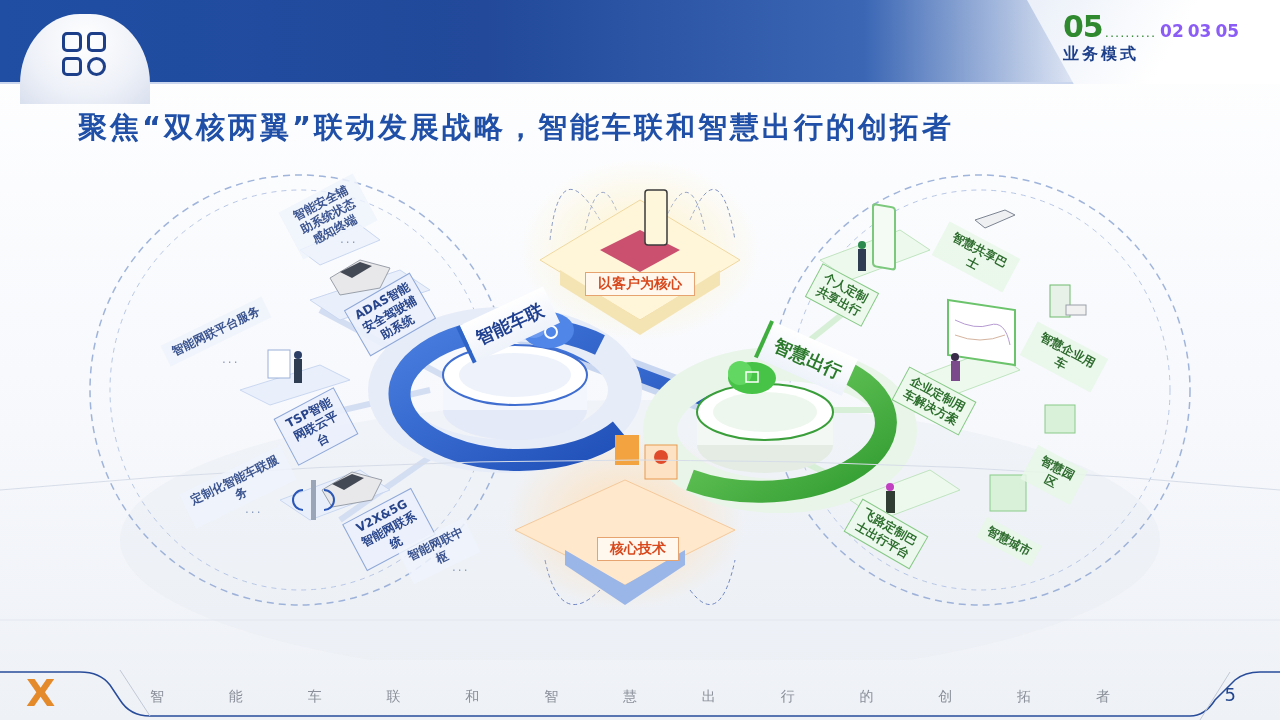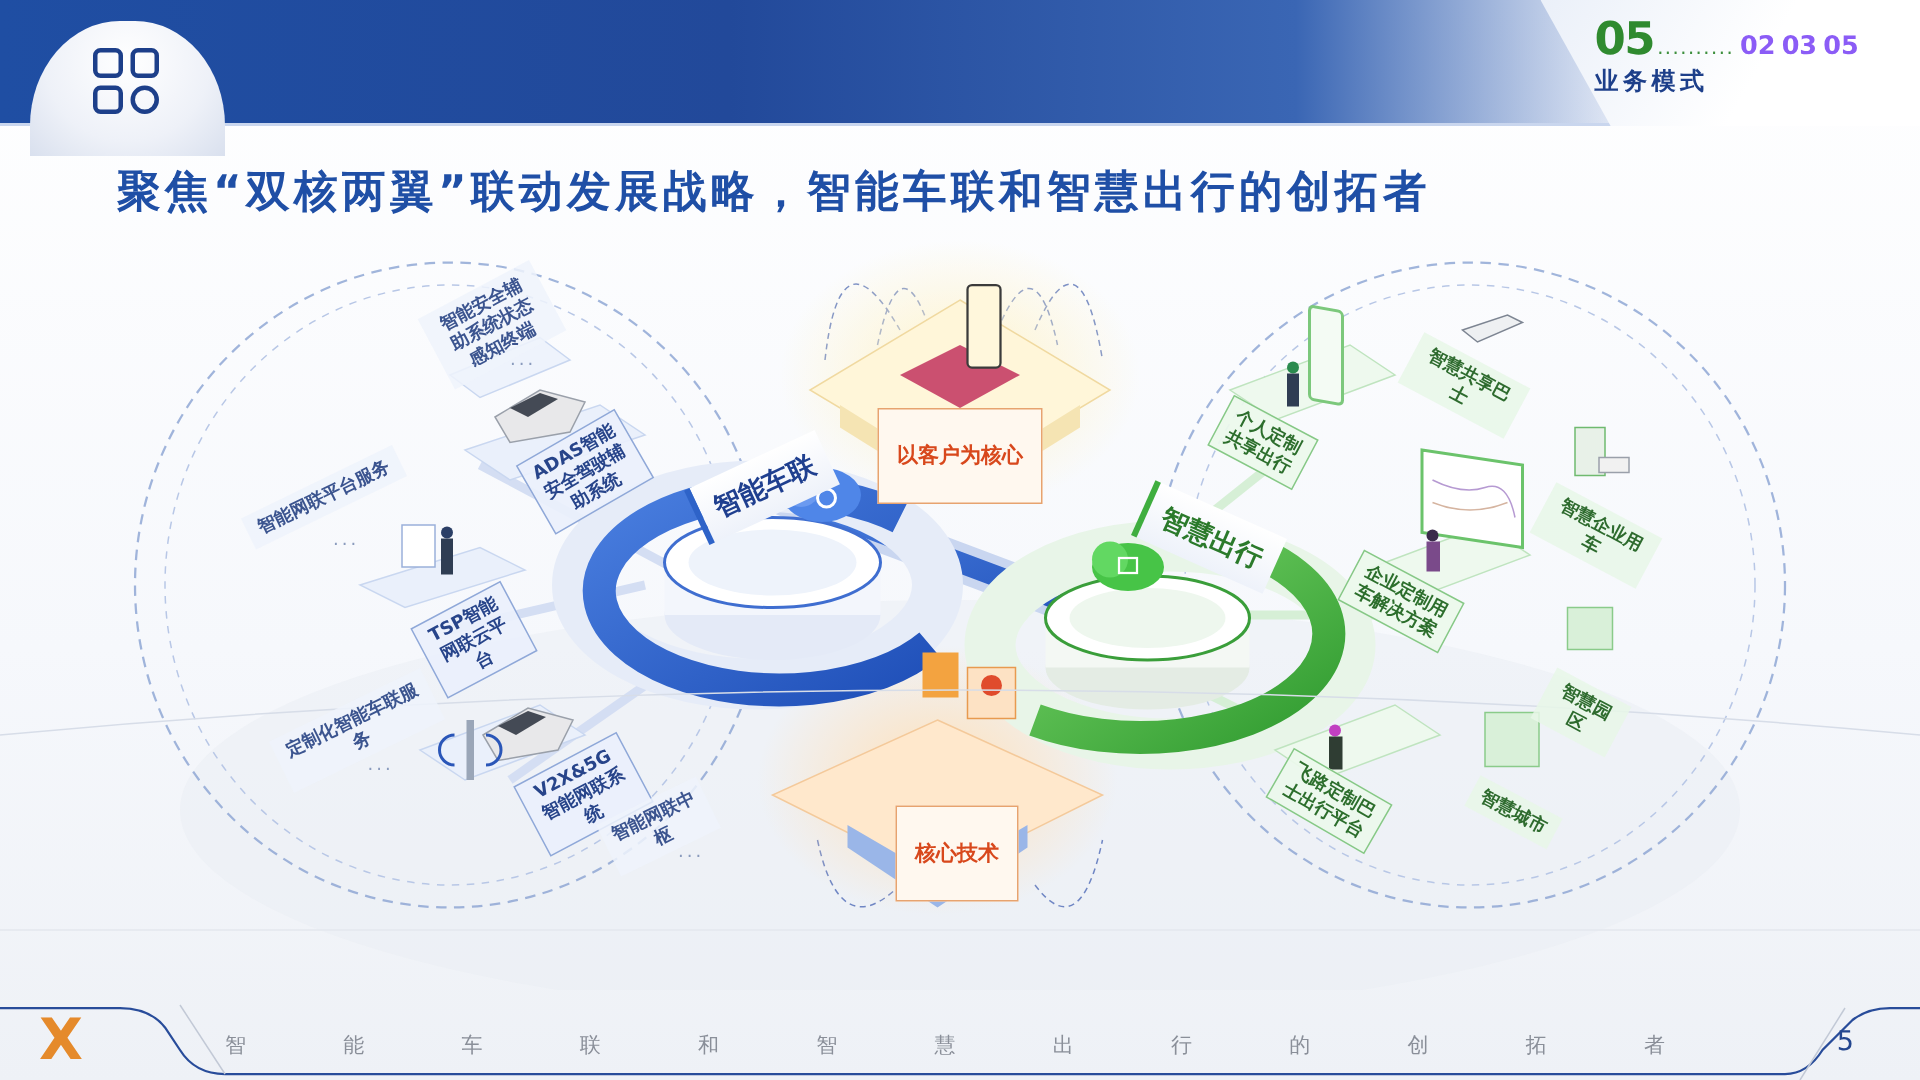--- a/index.html
+++ b/index.html
@@ -66,21 +66,21 @@
     position: absolute; border: 1px solid; padding: 3px 6px;
     font-size: 12px; font-weight: bold; line-height: 15px; text-align: center;
     transform-origin: center;
   }
   .node.blue { color: #27448a; border-color: #8fa8d8; background: rgba(234,240,252,0.92); }
   .node.green { color: #2c6e2c; border-color: #86c886; background: rgba(236,249,236,0.92); }
   .node.plain-blue { color: #3b548f; background: rgba(238,243,252,0.85); border-color: transparent; }
   .node.plain-green { color: #2e6b2e; background: rgba(232,247,232,0.85); border-color: transparent; }
 
   .core-label {
-    position: absolute; padding: 22px 12px; font-size: 14px; font-weight: bold;
+    position: absolute; padding: 2px 12px; font-size: 14px; font-weight: bold;
     color: #d8481c; background: #fff8ef; border: 1.5px solid #e7a36f;
   }
   .hub-sign {
     position: absolute; padding: 8px 10px; font-size: 18px; font-weight: bold;
     background: linear-gradient(180deg,#ffffff,#eef2fa); border-left: 4px solid;
   }
 
   .ellipsis { position: absolute; font-size: 12px; color: #8a9bbd; letter-spacing: 2px; }
 
   

